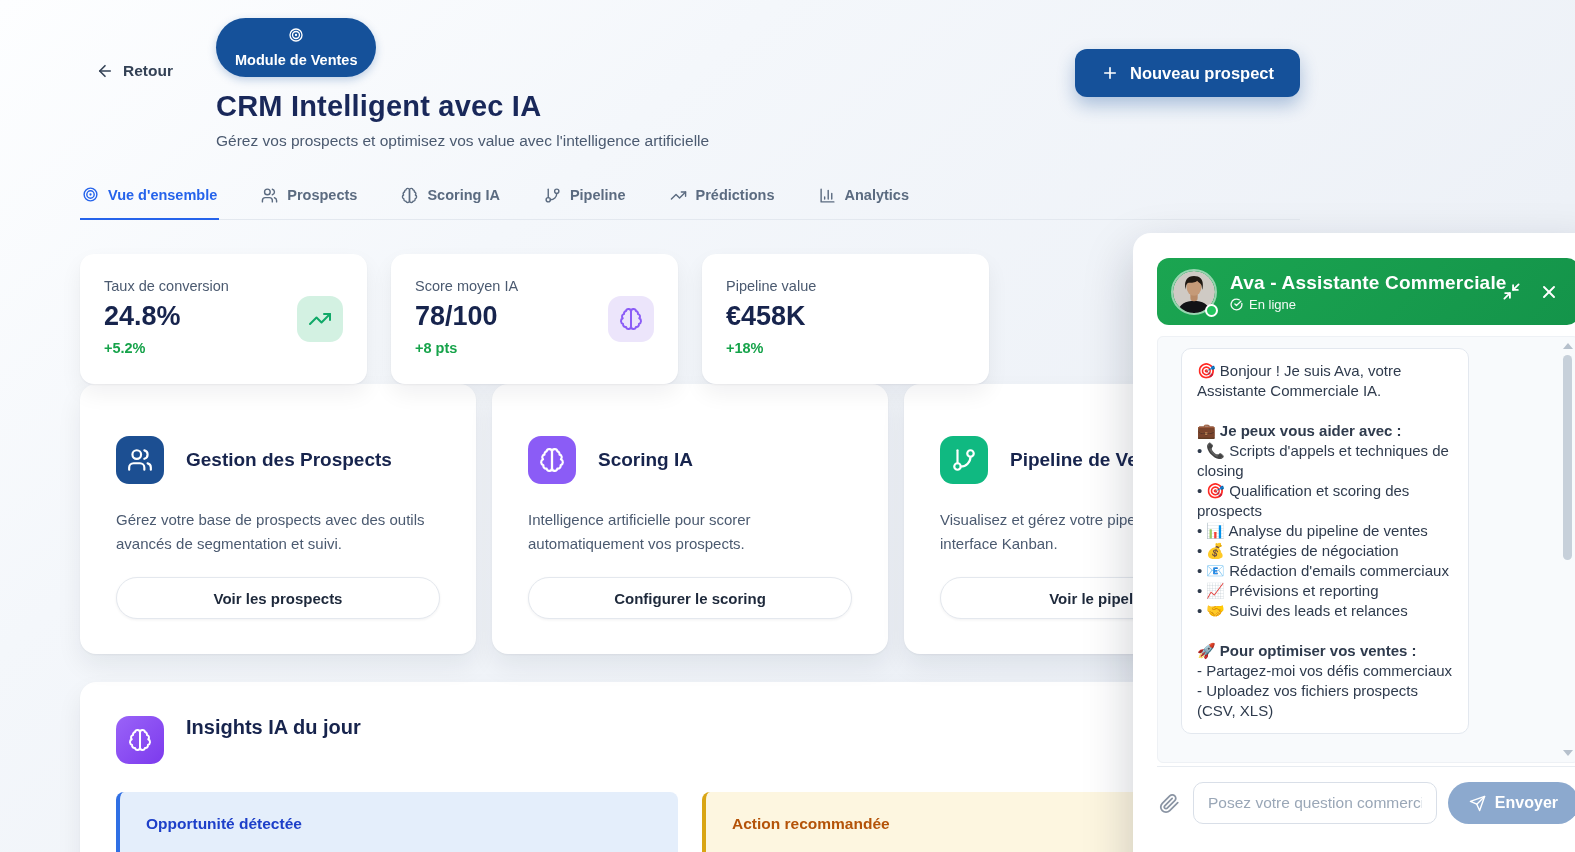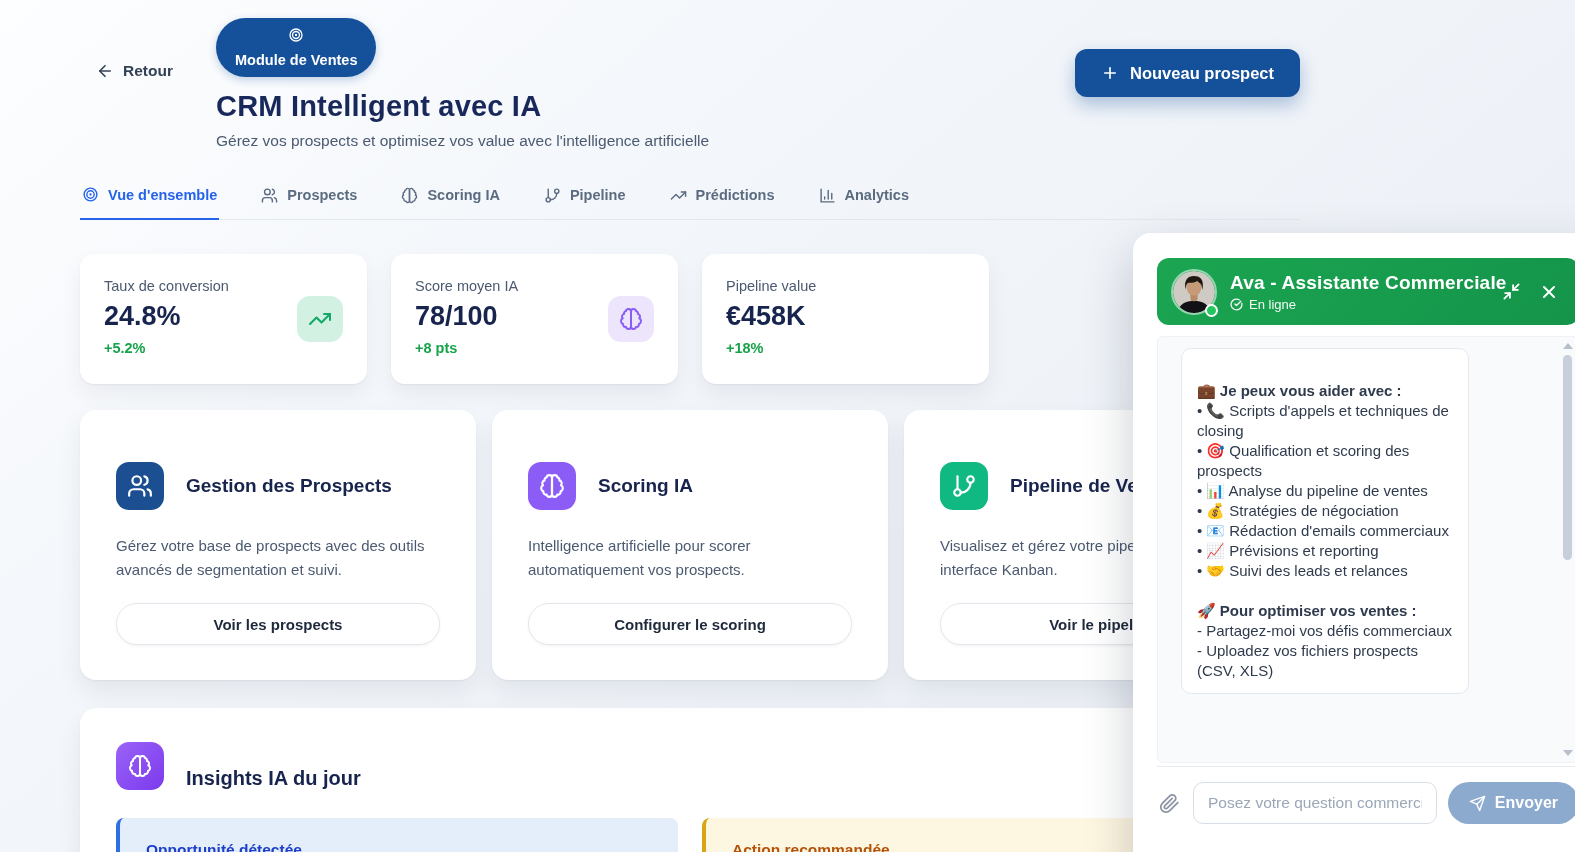--- a/index.html
+++ b/index.html
@@ -41,39 +41,39 @@
   .stat-label { font-size:14.5px; color:#4b5a70; font-weight:500; }
   .stat-value { margin-top:7px; font-size:27px; font-weight:800; color:#17244d; }
   .stat-delta { margin-top:8px; font-size:14.5px; font-weight:700; color:#16a34a; }
   .stat-chip { position:absolute; right:24px; top:42px; width:46px; height:46px; border-radius:13px;
     display:flex; align-items:center; justify-content:center; }
   .chip-users { background:#dde5f1; color:#1c4f92; }
   .chip-trend { background:#d3f1e2; color:#10a968; }
   .chip-brain { background:#ece5fb; color:#8b5cf6; }
 
   
-  .features { display:grid; grid-template-columns:repeat(3,1fr); gap:16px; margin-top:26px; }
+  .features { display:grid; grid-template-columns:repeat(3,1fr); gap:16px; }
   .feature-card { background:#fff; border-radius:16px; height:270px; padding:52px 36px 0;
     box-shadow:0 1px 2px rgba(15,23,42,.05), 0 12px 26px rgba(15,23,42,.07); }
   .feature-head { display:flex; align-items:center; gap:22px; }
   .feature-icon { width:48px; height:48px; border-radius:13px; display:flex; align-items:center;
     justify-content:center; color:#fff; flex:0 0 auto; }
   .fi-navy { background:#1c4f92; }
   .fi-purple { background:#8b5cf6; }
   .fi-green { background:#10b981; }
   .feature-title { font-size:19px; font-weight:800; color:#17244d; }
   .feature-desc { margin-top:24px; font-size:15px; line-height:1.58; color:#4b5a70; }
   .feature-btn { margin-top:22px; width:100%; height:42px; border-radius:21px; border:1px solid #e4e8ee;
     background:#fff; font-size:15px; font-weight:700; color:#1e293b; font-family:inherit; cursor:pointer;
     box-shadow:0 1px 3px rgba(15,23,42,.06); }
 
   
   .insights { background:#fff; border-radius:16px; margin-top:28px; padding:34px 36px; height:230px;
     box-shadow:0 1px 2px rgba(15,23,42,.05), 0 12px 26px rgba(15,23,42,.07); }
-  .insights-head { display:flex; align-items:flex-end; gap:22px; }
+  .insights-head { display:flex; align-items:flex-start; gap:22px; }
   .insights-icon { width:48px; height:48px; border-radius:13px; display:flex; align-items:center;
     justify-content:center; color:#fff; background:linear-gradient(135deg,#9a63f8,#7c3aed); }
   .insights-title { font-size:20px; font-weight:800; color:#17244d; }
   .insight-cards { display:grid; grid-template-columns:repeat(2,1fr); gap:24px; margin-top:28px; }
   .insight-card { border-radius:8px; padding:23px 26px; height:120px; }
   .ic-blue { background:#e4eefb; border-left:4px solid #2f6fe4; }
   .ic-amber { background:#fdf6e0; border-left:4px solid #d9a514; }
   .insight-card-title { font-size:15.5px; font-weight:700; }
   .ic-blue .insight-card-title { color:#1d3fc9; }
   .ic-amber .insight-card-title { color:#b45309; }
@@ -374,20 +374,21 @@
               <path d="M18 6 6 18"></path>
               <path d="m6 6 12 12"></path>
             </svg>
         </span>
       </button>
     </div>
   </div>
 
   <div class="chat-messages">
     <div class="chat-bubble">
+      <div class="cline">🎯 Bonjour ! Je suis Ava, votre Assistante Commerciale IA.</div>
       <div class="cline"></div>
       <div class="cline bold">💼 Je peux vous aider avec :</div>
       <div class="cline">• 📞 Scripts d'appels et techniques de closing</div>
       <div class="cline">• 🎯 Qualification et scoring des prospects</div>
       <div class="cline">• 📊 Analyse du pipeline de ventes</div>
       <div class="cline">• 💰 Stratégies de négociation</div>
       <div class="cline">• 📧 Rédaction d'emails commerciaux</div>
       <div class="cline">• 📈 Prévisions et reporting</div>
       <div class="cline">• 🤝 Suivi des leads et relances</div>
       <div class="cline"></div>

